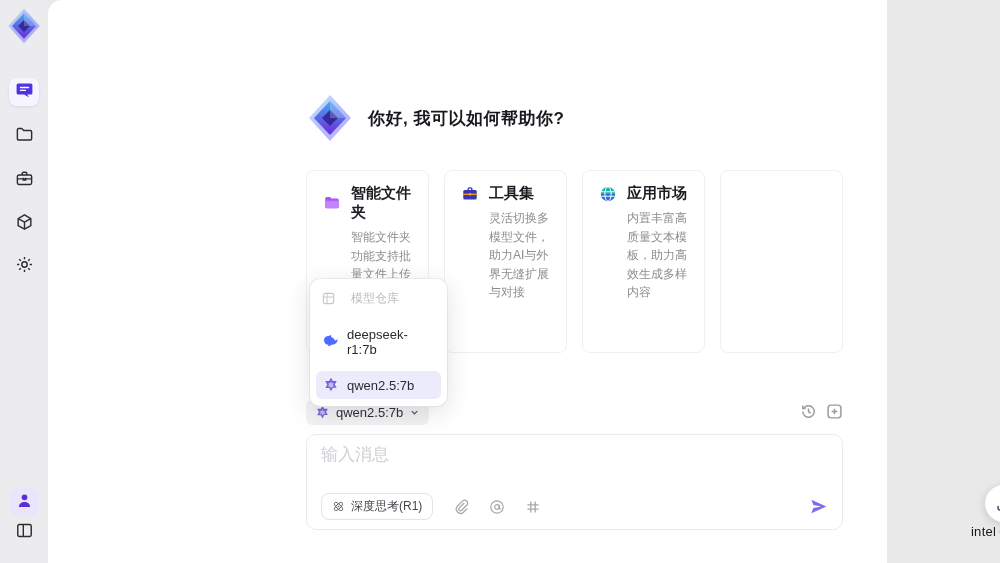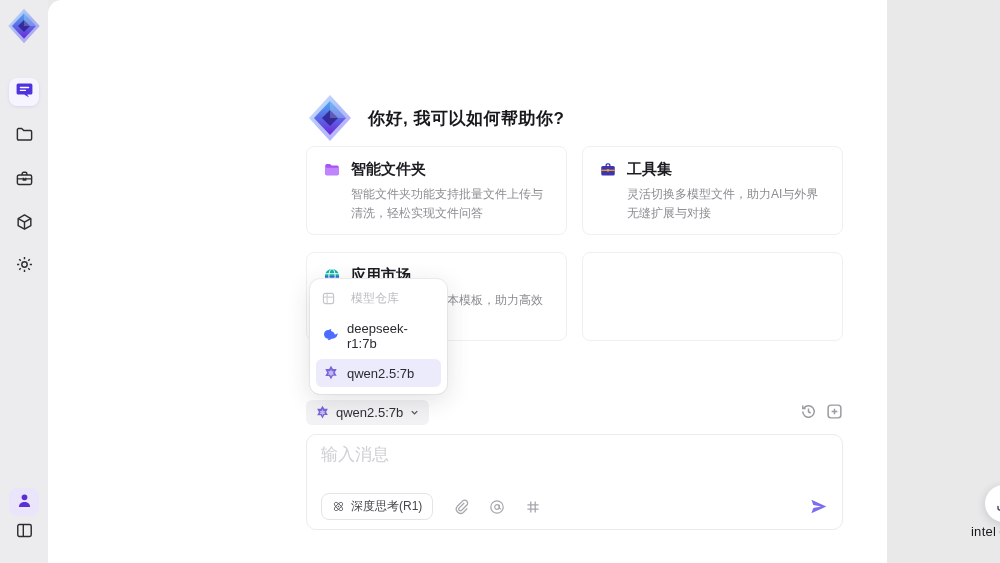--- a/index.html
+++ b/index.html
@@ -20,38 +20,38 @@
   
   .main { position:absolute; left:48px; top:0; right:0; bottom:0; background:#ffffff;
     border-top-left-radius:14px; }
 
   
   .hero { position:absolute; left:258px; top:94px; width:537px; display:flex; align-items:center; gap:14px; }
   .hero .gem { width:48px; height:48px; }
   .hero h1 { font-size:17px; font-weight:bold; color:#17181c; letter-spacing:.5px; }
 
   
-  .cards { position:absolute; left:258px; top:146px; width:537px; display:grid;
-    grid-template-columns:1fr 1fr; column-gap:15px; row-gap:17px; }
+  .cards { position:absolute; left:258px; top:170px; width:537px; display:grid;
+    grid-template-columns:1fr 1fr 1fr 1fr; column-gap:15px; row-gap:17px; }
   .card { background:#fff; border:1px solid #f0f0f1; border-radius:8px; padding:13px 16px 12px;
     min-height:77px; cursor:pointer; }
   .card-head { display:flex; align-items:center; gap:10px; }
   .card-head svg { width:18px; height:18px; flex:0 0 auto; }
   .card-title { font-size:15px; font-weight:bold; color:#1c1d22; }
   .card-desc { margin:6px 0 0 28px; font-size:12px; line-height:1.55; color:#8d8d93; }
 
   
   .dropdown { position:absolute; left:262px; top:279px; width:137px; background:#fff;
     border-radius:10px; box-shadow:0 6px 24px rgba(40,40,60,.14), 0 0 0 1px #f2f2f4;
     padding:7px 6px; z-index:20; }
   .dd-header { display:flex; align-items:center; gap:16px; padding:4px 6px 6px; color:#bcbcc2;
     font-size:12px; cursor:pointer; }
   .dd-header svg { width:13px; height:13px; }
   .dd-item { display:flex; align-items:center; gap:8px; padding:6px 7px; border-radius:6px;
-    font-size:13px; color:#2a2b31; cursor:pointer; margin-top:2px; }
+    font-size:13px; color:#2a2b31; cursor:pointer; margin-top:8px; }
   .dd-item svg { width:16px; height:16px; flex:0 0 auto; }
   .dd-item.selected { background:#ecebfc; }
 
   
   .model-btn { position:absolute; left:258px; top:400px; height:25px; display:inline-flex;
     align-items:center; gap:6px; background:#f2f2f4; border-radius:6px; padding:0 9px;
     font-size:13px; color:#2f3036; cursor:pointer; }
   .model-btn svg.logo { width:15px; height:15px; }
   .model-btn svg.chev { width:11px; height:11px; }
   .top-actions { position:absolute; left:258px; top:403px; width:537px; display:flex;

